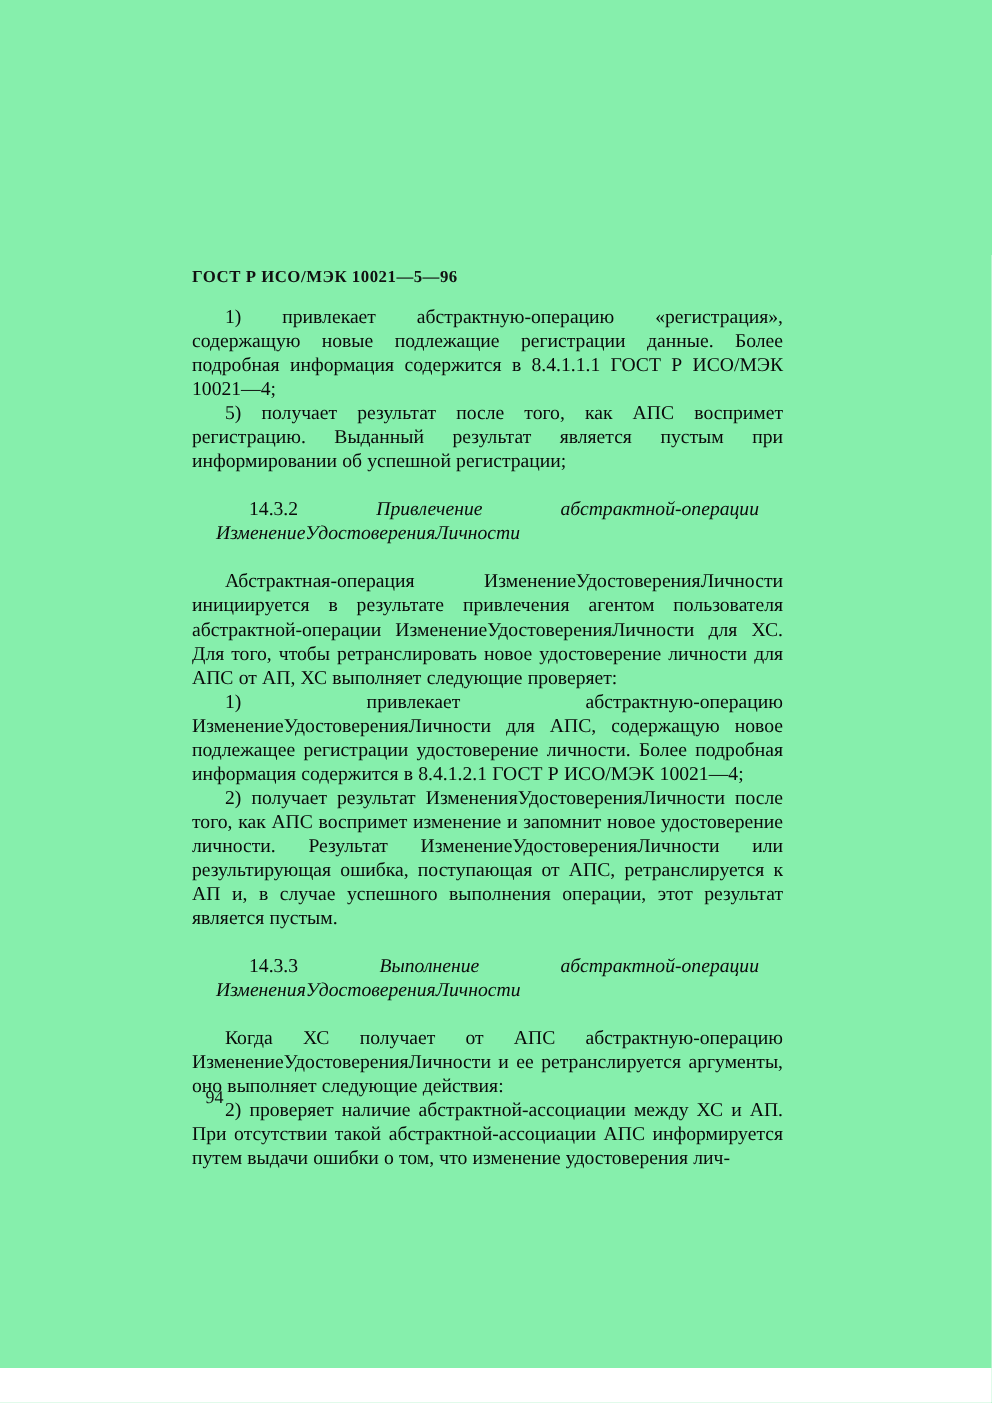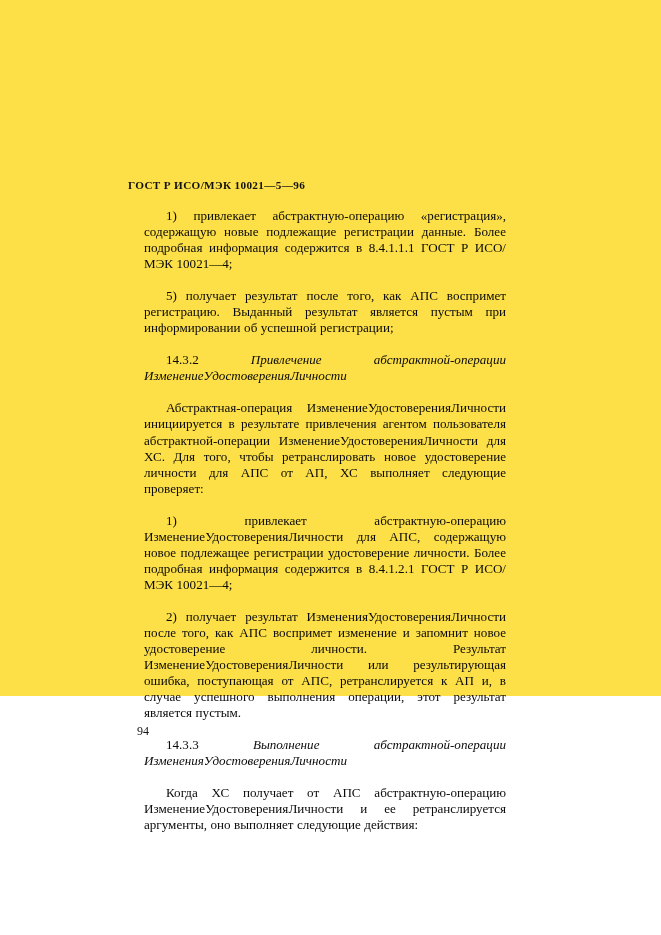--- a/index.html
+++ b/index.html
@@ -16,22 +16,22 @@
     font-family: "Liberation Serif", "DejaVu Serif", serif;
     color: #000000;
     -webkit-font-smoothing: none;
   }
 
   .page {
     position: absolute;
     left: 0;
     top: 0;
     width: 661px;
-    height: 696px;
-    background: #fde047;
+    height: 912px;
+    background: #86efac;
   }
 
   
   .content {
     position: absolute;
     left: 128px;
     top: 178px;
     width: 394px;
   }
 
@@ -48,21 +48,21 @@
   .body-block {
     font-size: 13.1px;
     line-height: 16.05px;
     text-align: justify;
     text-justify: inter-word;
     color: #0a0a0a;
   }
 
   
   .para {
-    margin: 16px;
+    margin: 0;
     text-indent: 22px;
     text-align: justify;
   }
 
   
   .heading {
     margin: 16px;
     text-indent: 22px;
     text-align: justify;
   }
@@ -98,19 +98,20 @@
 
     <div class="body-block" id="body-block">
         <p class="para">1) привлекает абстрактную-операцию «регистрация», содержащую новые подлежащие регистрации данные. Более  подробная информация содержится в 8.4.1.1.1 ГОСТ Р ИСО/МЭК 10021—4;</p>
         <p class="para">5) получает результат после того, как АПС воспримет регистрацию. Выданный результат является пустым при информировании об успешной регистрации;</p>
         <p class="heading"><span class="num">14.3.2</span> <span class="ttl">Привлечение абстрактной-операции  ИзменениеУдостоверенияЛичности</span></p>
         <p class="para">Абстрактная-операция ИзменениеУдостоверенияЛичности инициируется в результате привлечения агентом пользователя абстрактной-операции ИзменениеУдостоверенияЛичности для ХС. Для того, чтобы  ретранслировать  новое удостоверение  личности  для  АПС от АП, ХС выполняет следующие проверяет:</p>
         <p class="para">1) привлекает абстрактную-операцию  ИзменениеУдостоверенияЛичности  для  АПС,  содержащую новое подлежащее регистрации удостоверение личности. Более  подробная информация содержится в 8.4.1.2.1 ГОСТ Р ИСО/МЭК 10021—4;</p>
         <p class="para">2) получает результат ИзмененияУдостоверенияЛичности после того, как АПС воспримет изменение и запомнит новое удостоверение личности. Результат ИзменениеУдостоверенияЛичности или результирующая ошибка, поступающая от АПС, ретранслируется к АП и, в случае успешного выполнения операции, этот результат является пустым.</p>
         <p class="heading"><span class="num">14.3.3</span> <span class="ttl">Выполнение  абстрактной-операции  ИзмененияУдостоверенияЛичности</span></p>
         <p class="para">Когда ХС получает от АПС  абстрактную-операцию  ИзменениеУдостоверенияЛичности и ее ретранслируется аргументы, оно выполняет следующие действия:</p>
+        <p class="para">2) проверяет наличие абстрактной-ассоциации между ХС и АП. При отсутствии такой абстрактной-ассоциации АПС информируется путем выдачи ошибки о том, что изменение удостоверения лич-</p>
       </div>
 
   </div>
 
   <div class="folio">94</div>
 
 </div>
 
 </body></html>

